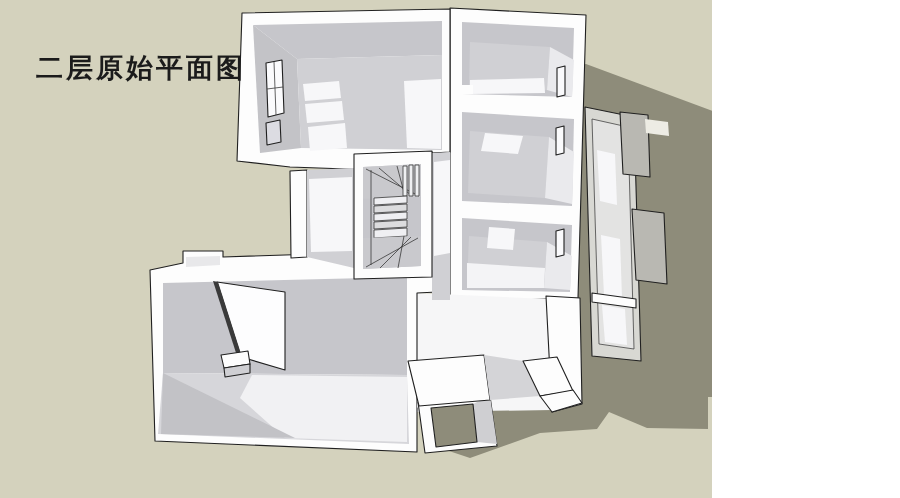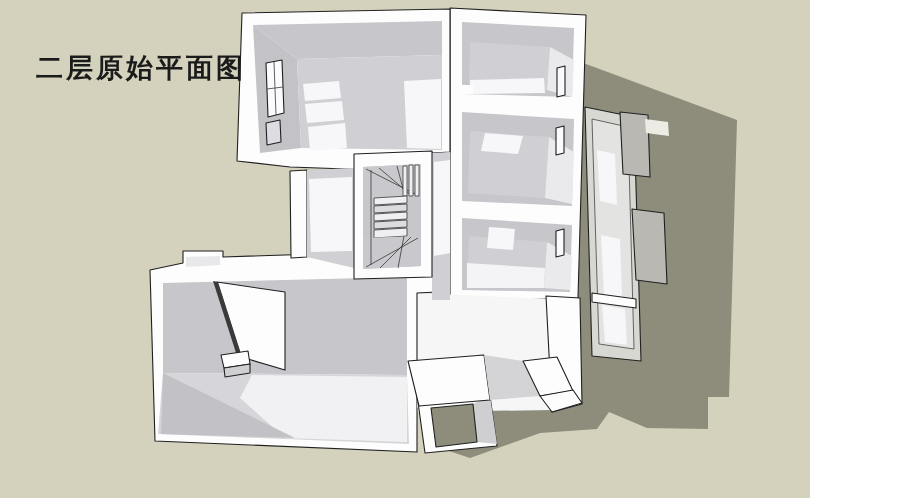--- a/index.html
+++ b/index.html
@@ -1,16 +1,16 @@
 <!DOCTYPE html>
 <html><head>
 <meta charset="utf-8">
 <style>
   html,body{margin:0;padding:0;}
-  .stage{position:relative;width:810px;height:498px;overflow:hidden;background:#d4d2bd;
+  .stage{position:relative;width:712px;height:498px;overflow:hidden;background:#d4d2bd;
          font-family:"Liberation Serif","DejaVu Serif",serif;}
   .title{position:absolute;left:36px;top:50px;font-size:27px;letter-spacing:3px;
          color:#1b1b1b;font-weight:600;white-space:nowrap;}
   svg{position:absolute;left:0;top:0;}
   .o{stroke:#202020;stroke-width:1.1;stroke-linejoin:round;}
   .t{stroke:#3a3a3a;stroke-width:.8;}
   .white{fill:#fdfdfd}
   .wg{fill:#c6c6cb}
   .wgd{fill:#c3c3c7}
   .fg{fill:#d0d0d4}

